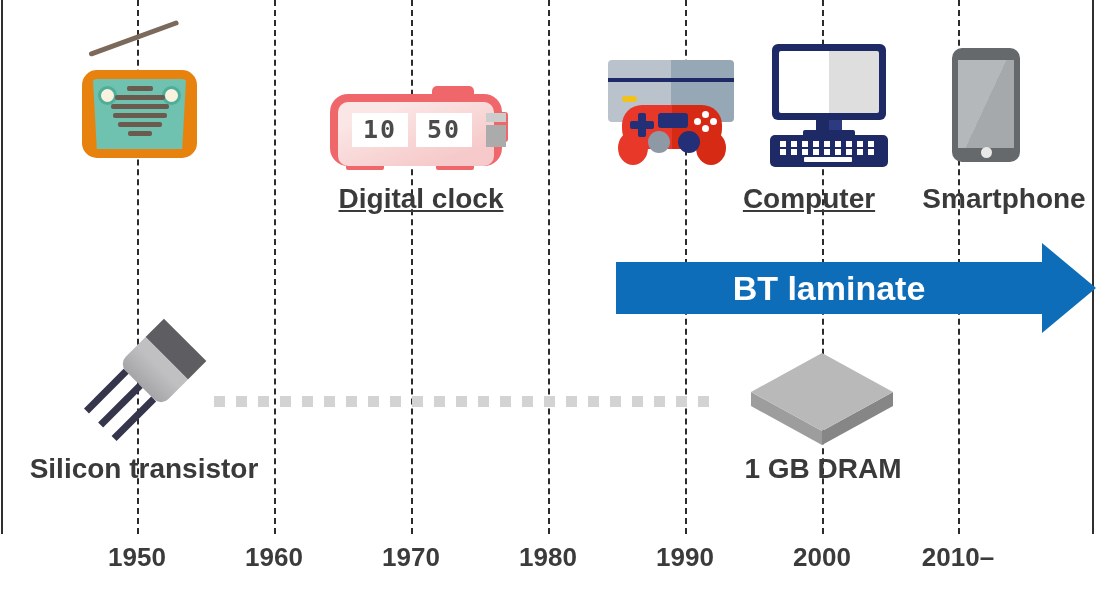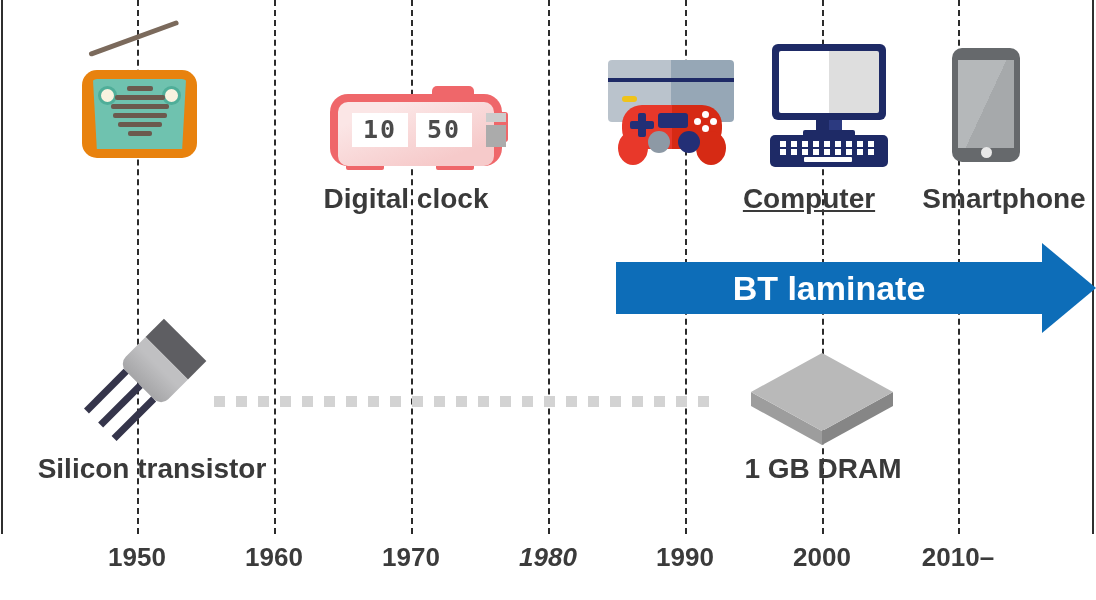--- a/index.html
+++ b/index.html
@@ -98,21 +98,21 @@
   <div>
       <div class="bline" style="left: 1px;"></div>
       <div class="bline" style="left: 1092px;"></div>
       <div class="vline" style="left: 137px;"></div>
       <div class="year-label" style="left: 137px;">1950</div>
       <div class="vline" style="left: 274px;"></div>
       <div class="year-label" style="left: 274px;">1960</div>
       <div class="vline" style="left: 411px;"></div>
       <div class="year-label" style="left: 411px;">1970</div>
       <div class="vline" style="left: 548px;"></div>
-      <div class="year-label" style="left: 548px; font-style: italic;">1980</div>
+      <div class="year-label" style="left: 548px;">1980</div>
       <div class="vline" style="left: 685px;"></div>
       <div class="year-label" style="left: 685px;">1990</div>
       <div class="vline" style="left: 822px;"></div>
       <div class="year-label" style="left: 822px;">2000</div>
       <div class="vline" style="left: 958px;"></div>
       <div class="year-label" style="left: 958px;">2010–</div>
     </div>
 
   <div>
     <div class="radio-antenna"></div>
@@ -139,21 +139,21 @@
     <div class="clock-foot" style="left:436px;"></div>
     <div class="clock-body">
       <div class="clock-inner">
         <div class="clock-digits" style="left:14px;width:56px;">10</div>
         <div class="clock-digits" style="left:78px;width:56px;">50</div>
         <div class="clock-btn-top"></div>
         <div class="clock-btn-bot"></div>
       </div>
     </div>
   </div>
-  <div class="item-label" style="left:286px;top:183px;width:240px;">Digital clock</div>
+  <div class="item-label" style="left:301px;top:183px;width:240px;text-decoration:underline;">Digital clock</div>
 
   <div>
     <div class="console-top"></div>
     <div class="console-main">
       <div class="console-led"></div>
     </div>
     <div class="gamepad-body">
       <div class="gamepad-lobe left"></div>
       <div class="gamepad-lobe right"></div>
       <div class="gp-dpad-h"></div>
@@ -195,21 +195,21 @@
 
   <div class="transistor">
     <div class="transistor-cap"></div>
     <div class="transistor-case"></div>
     <div class="transistor-legs">
       <div class="transistor-leg"></div>
         <div class="transistor-leg"></div>
         <div class="transistor-leg"></div>
     </div>
   </div>
-  <div class="item-label" style="left:21px;top:453px;width:262px;">Silicon transistor</div>
+  <div class="item-label" style="left:13px;top:453px;width:262px;">Silicon transistor</div>
 
   <div class="dotted-line"></div>
 
   <svg class="dram" width="170" height="105">
     <polygon points="11,47 82,86 82,100 11,61" fill="#9d9d9d"></polygon>
     <polygon points="153,47 82,86 82,100 153,61" fill="#868686"></polygon>
     <polygon points="82,8 153,47 82,86 11,47" fill="#b9b9b9"></polygon>
   </svg>
   <div class="item-label" style="left:723px;top:453px;width:200px;">1 GB DRAM</div>
 

